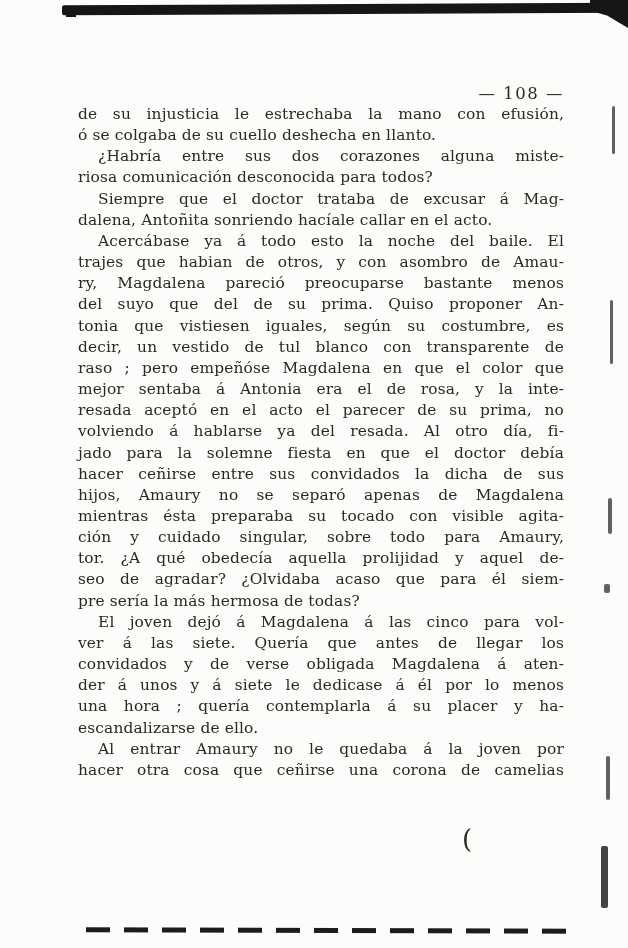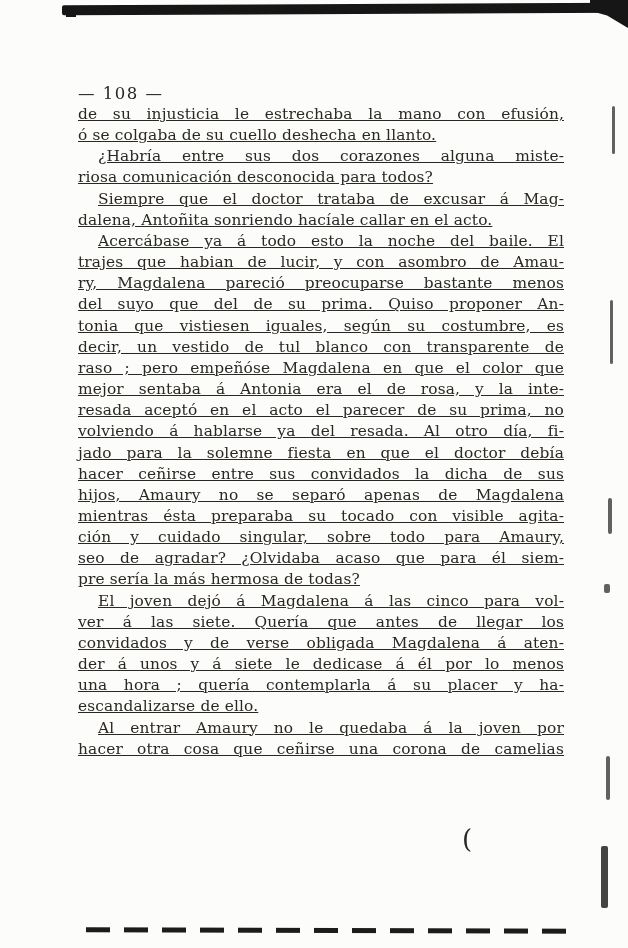--- a/index.html
+++ b/index.html
@@ -11,37 +11,36 @@
     overflow:hidden;
   }
   .scan {
     position:absolute; inset:0;
     background:#fcfcfa;
   }
 
   
   .page-number {
     position:absolute; top:84px; left:78px; width:486px;
-    text-align:left;
+    text-align:right;
     font-size:16.5px; letter-spacing:1.5px;
     color:#2b2824;
   }
 
   
   .text-block {
     position:absolute; top:104px; left:78px; width:486px;
     color:#2b2824;
     font-size:15.4px;
     letter-spacing:0.15px;
   }
   .line {
     line-height:21.15px;
     text-align:justify;
     text-align-last:justify;
-    text-decoration:underline;
     -moz-text-align-last:justify;
   }
   .line.indent { text-indent:20px; }
   .line.end { text-align-last:left; -moz-text-align-last:left; }
 
   
   .artifact { position:absolute; background:#161616; }
   .top-bar {
     left:62px; top:4px; width:566px; height:10px;
     transform:rotate(-0.25deg);
@@ -91,34 +90,35 @@
   <div class="page-number">— 108 —</div>
 
   <div class="text-block">
       <div class="line">de su injusticia le estrechaba la mano con efusión,</div>
       <div class="line end">ó se colgaba de su cuello deshecha en llanto.</div>
       <div class="line indent">¿Habría entre sus dos corazones alguna miste-</div>
       <div class="line end">riosa comunicación desconocida para todos?</div>
       <div class="line indent">Siempre que el doctor trataba de excusar á Mag-</div>
       <div class="line end">dalena, Antoñita sonriendo hacíale callar en el acto.</div>
       <div class="line indent">Acercábase ya á todo esto la noche del baile. El</div>
-      <div class="line">trajes que habian de lucir, y con asombro de Amau-</div>
+      <div class="line">trajes que habian de otros, y con asombro de Amau-</div>
       <div class="line">ry, Magdalena pareció preocuparse bastante menos</div>
       <div class="line">del suyo que del de su prima. Quiso proponer An-</div>
       <div class="line">tonia que vistiesen iguales, según su costumbre, es</div>
       <div class="line">decir, un vestido de tul blanco con transparente de</div>
       <div class="line">raso ; pero empeñóse Magdalena en que el color que</div>
       <div class="line">mejor sentaba á Antonia era el de rosa, y la inte-</div>
       <div class="line">resada aceptó en el acto el parecer de su prima, no</div>
       <div class="line">volviendo á hablarse ya del resada. Al otro día, fi-</div>
       <div class="line">jado para la solemne fiesta en que el doctor debía</div>
       <div class="line">hacer ceñirse entre sus convidados la dicha de sus</div>
       <div class="line">hijos, Amaury no se separó apenas de Magdalena</div>
       <div class="line">mientras ésta preparaba su tocado con visible agita-</div>
       <div class="line">ción y cuidado singular, sobre todo para Amaury,</div>
+      <div class="line">tor. ¿A qué obedecía aquella prolijidad y aquel de-</div>
       <div class="line">seo de agradar? ¿Olvidaba acaso que para él siem-</div>
       <div class="line end">pre sería la más hermosa de todas?</div>
       <div class="line indent">El joven dejó á Magdalena á las cinco para vol-</div>
       <div class="line">ver á las siete. Quería que antes de llegar los</div>
       <div class="line">convidados y de verse obligada Magdalena á aten-</div>
       <div class="line">der á unos y á siete le dedicase á él por lo menos</div>
       <div class="line">una hora ; quería contemplarla á su placer y ha-</div>
       <div class="line end">escandalizarse de ello.</div>
       <div class="line indent">Al entrar Amaury no le quedaba á la joven por</div>
       <div class="line">hacer otra cosa que ceñirse una corona de camelias</div>

